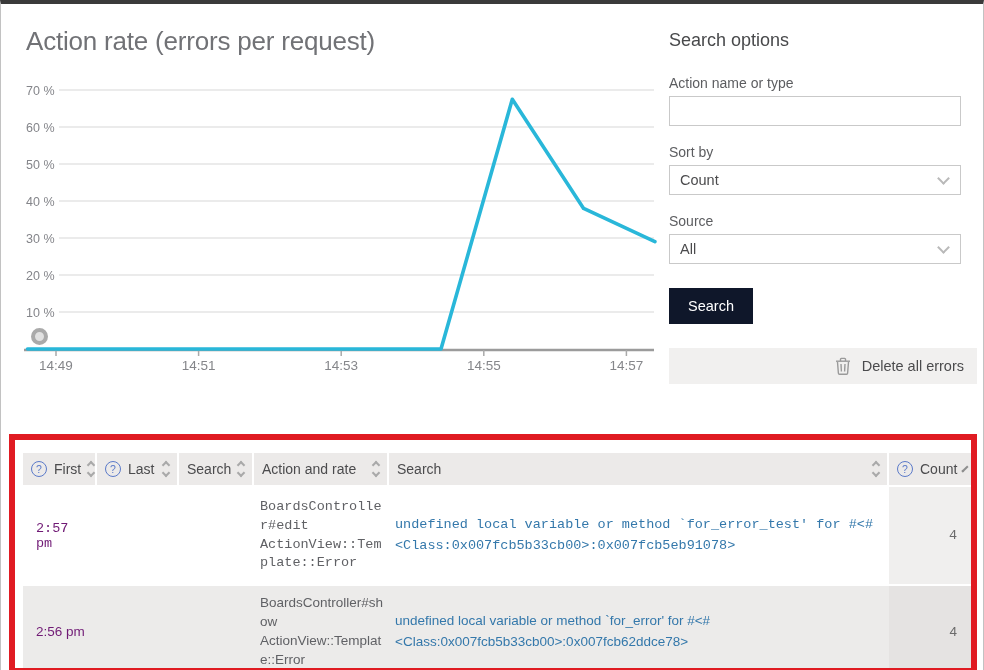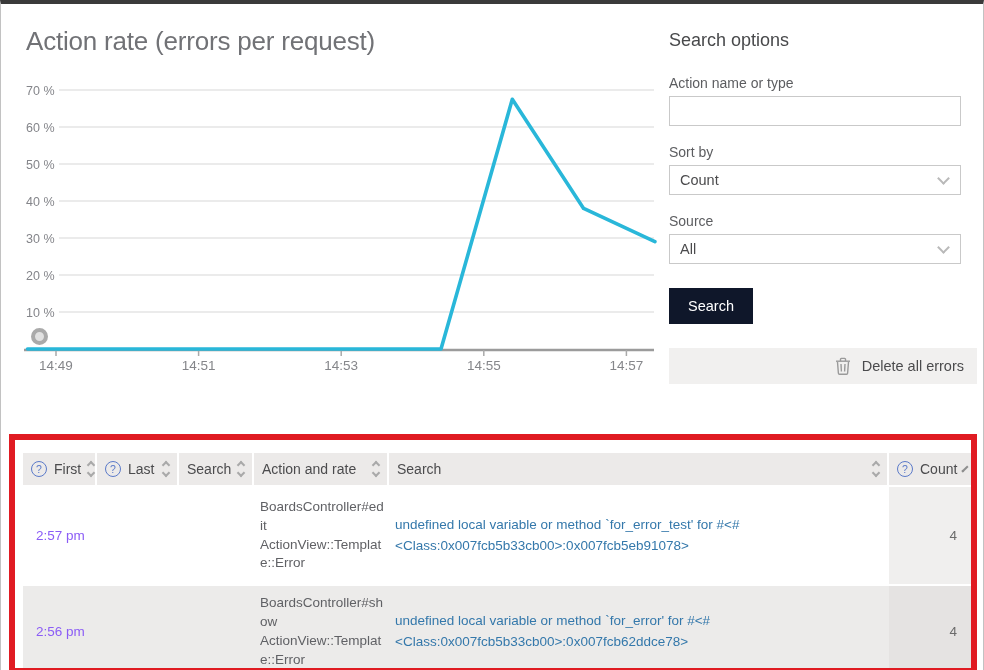--- a/index.html
+++ b/index.html
@@ -77,25 +77,25 @@
   .cd { transform: rotate(45deg); }
   .cd-single { display: block; width: 8px; height: 8px; margin-left: auto;
     border-right: 2px solid #8e8e8e; border-bottom: 2px solid #8e8e8e;
     transform: rotate(45deg); }
   .hicon {
     display: inline-flex; align-items: center; justify-content: center;
     width: 16px; height: 16px; border-radius: 50%;
     border: 1.5px solid #5b7ac9; color: #5b7ac9; font-size: 10.5px; flex: 0 0 auto;
   }
   td { vertical-align: middle; font-size: 13.5px; padding: 8px 6px; }
-  tr.row-1 td { background: #fff; height: 97px; }
+  tr.row-1 td { background: #fff; height: 97px; font-family: Liberation Mono, monospace; }
   tr.row-2 td { background: #ecebea; height: 86px; }
   tr.row-1 td.count-cell { background: #f0efee; }
   tr.row-2 td.count-cell { background: #e5e3e2; }
-  td.first-cell { padding-left: 13px; color: #8b5cf6; }
+  td.first-cell { padding-left: 13px; color: #701a75; }
   td.action-cell { color: #606165; line-height: 1.4; word-break: break-all; padding-right: 4px; }
   td.message-cell { padding-right: 8px; }
   td.message-cell a { color: #3478ab; text-decoration: none; line-height: 1.55; overflow-wrap: anywhere; }
   td.count-cell { text-align: right; padding-right: 14px; color: #6b6b6b; }
 </style>
 </head>
 <body>
 
 <h1 class="page-title">Action rate (errors per request)</h1>
 

